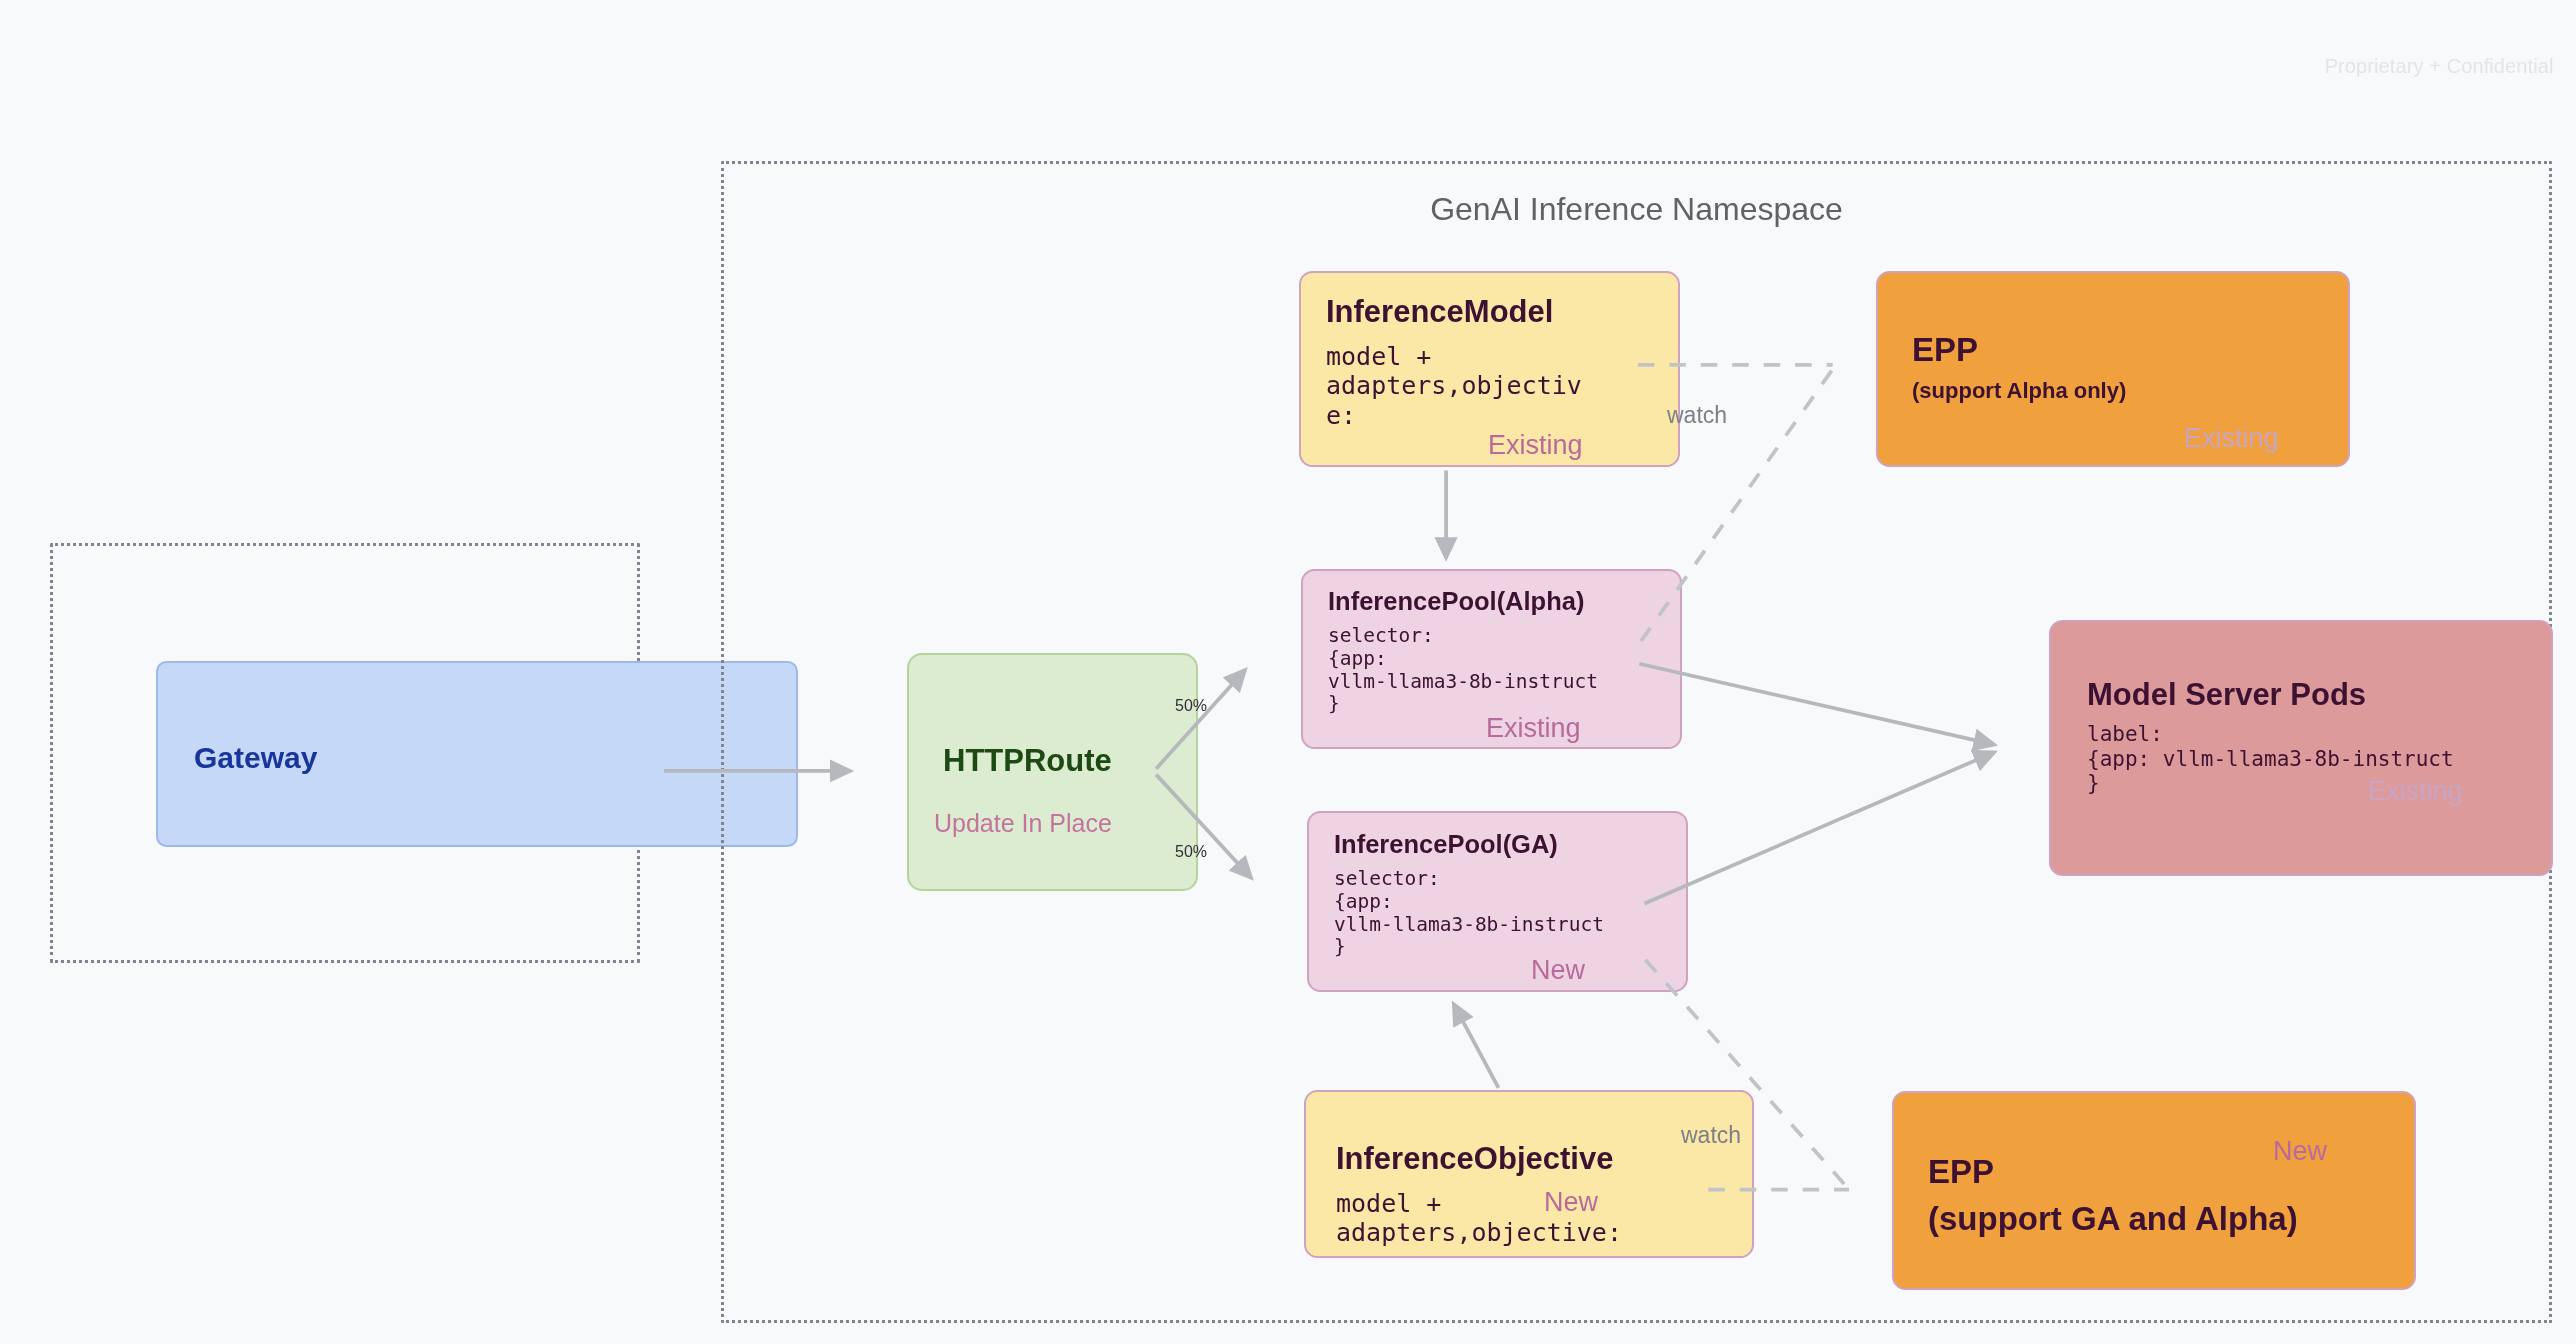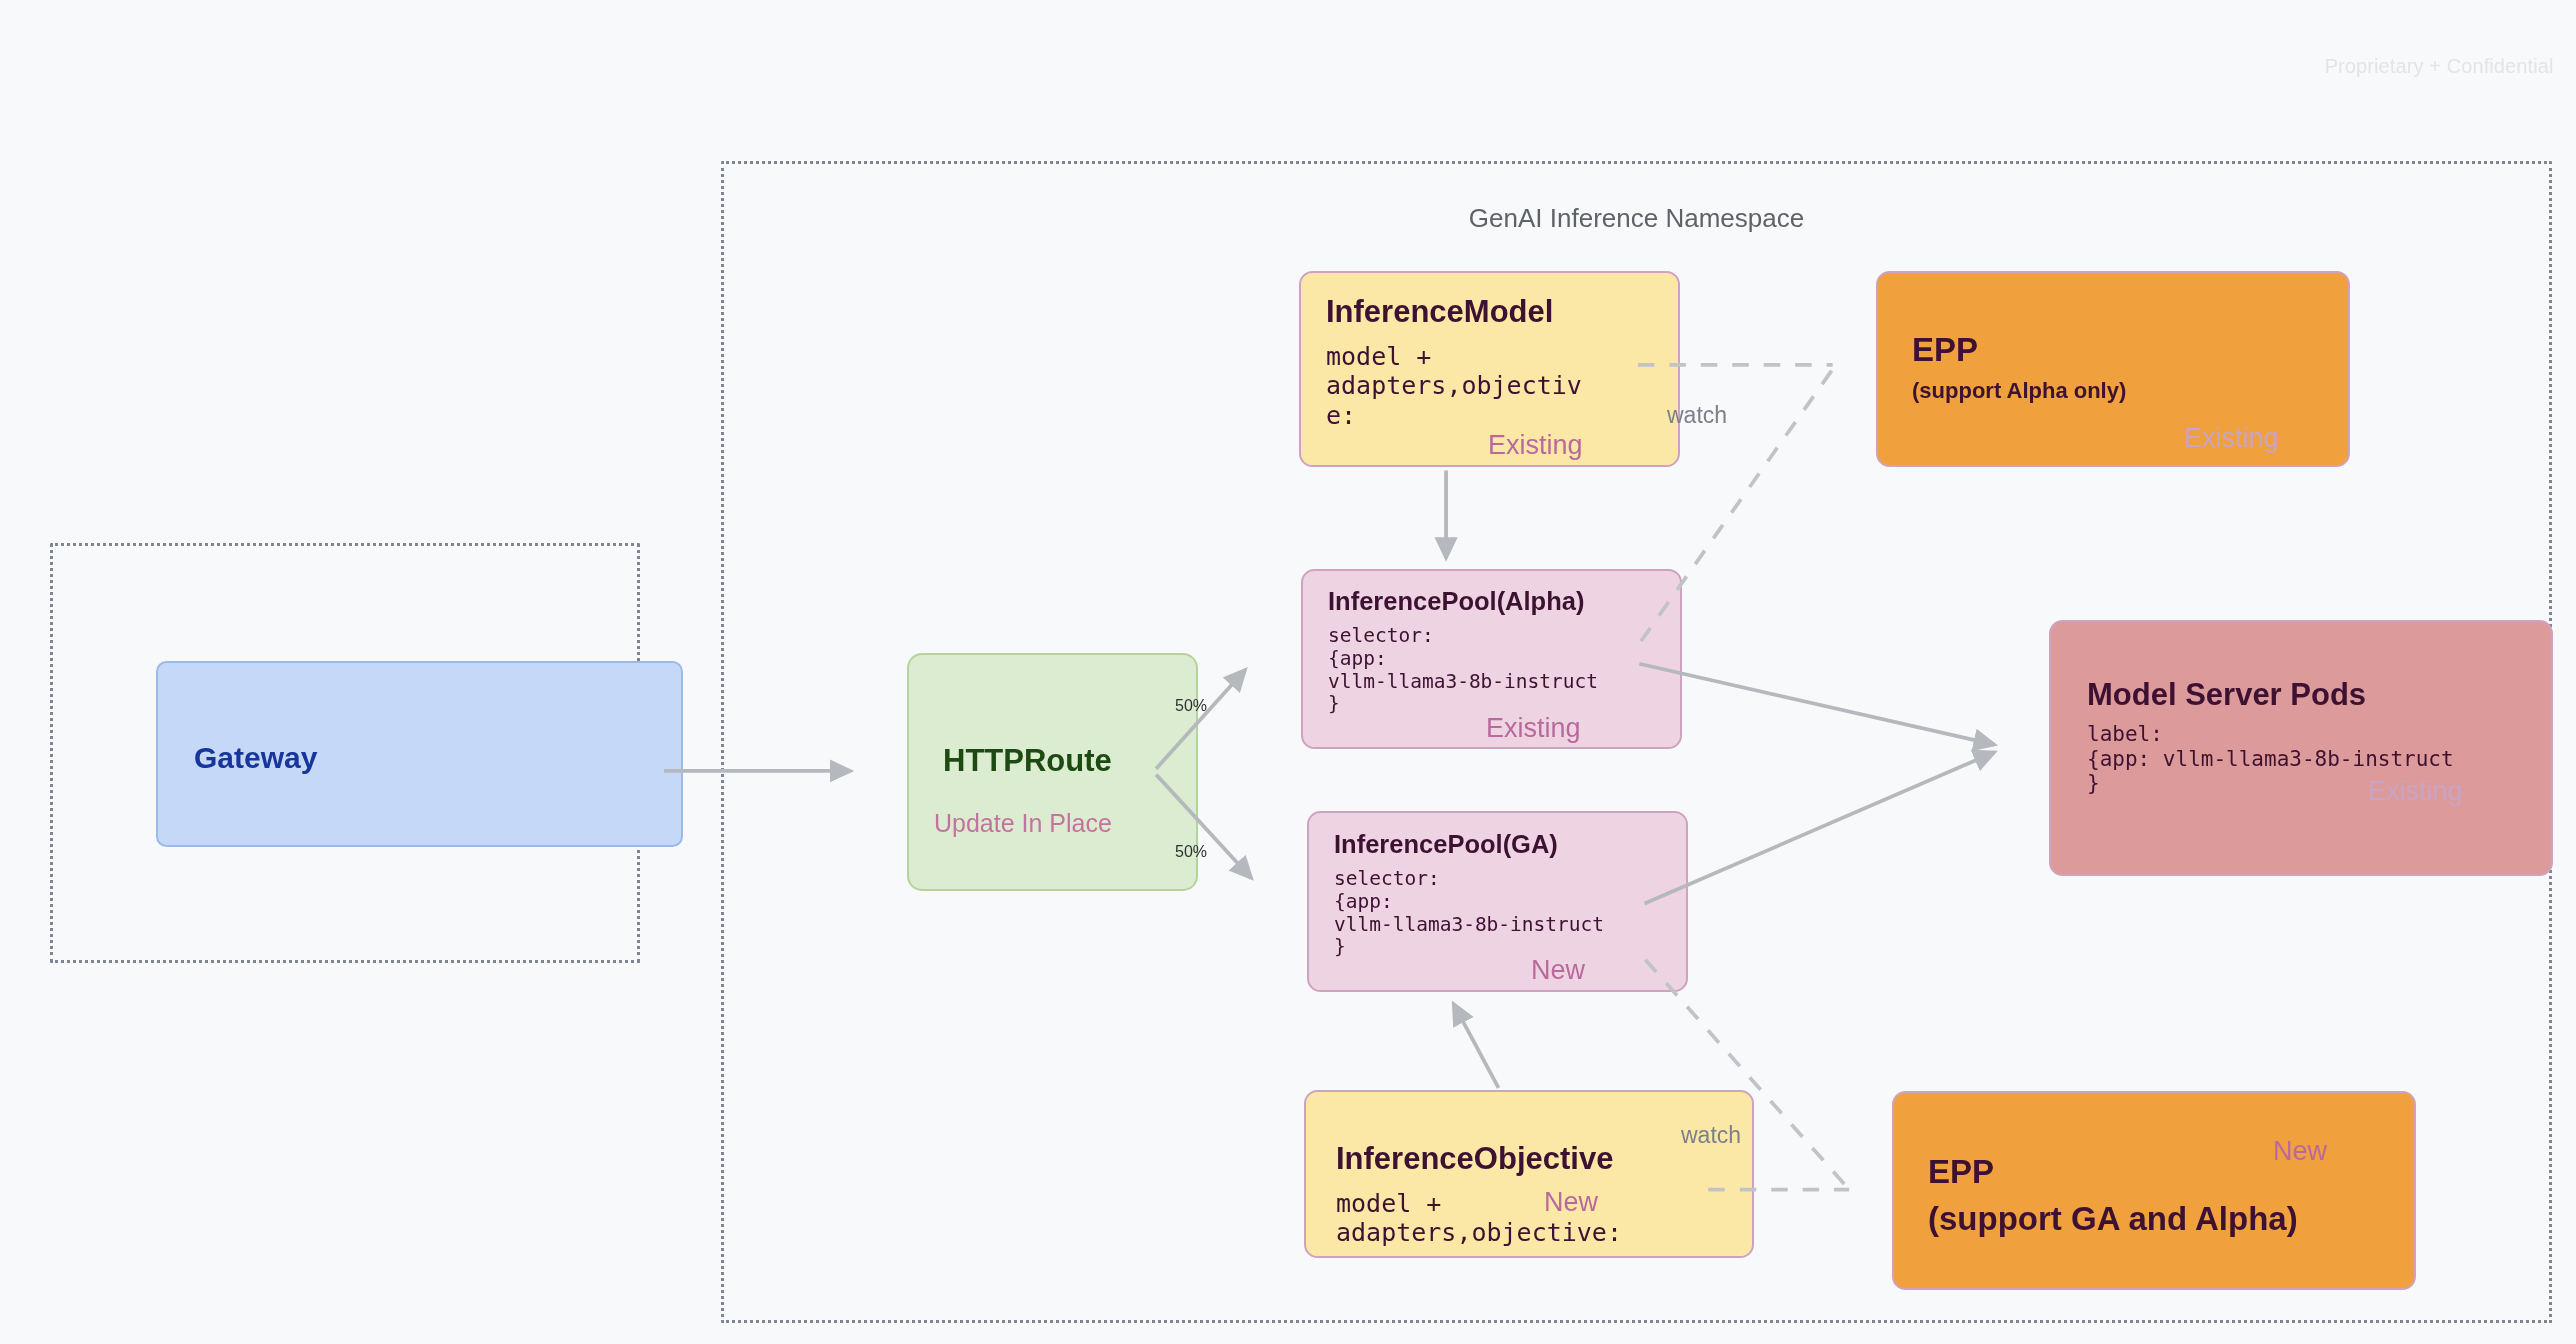--- a/index.html
+++ b/index.html
@@ -31,25 +31,24 @@
     text-align: right;
   }
 
   
   .ns {
     border: 3px dotted #808593;
     background: transparent;
     border-radius: 1.5px;
   }
   .ns-title {
-    font-size: 26px;
+    font-size: 32px;
     color: #5f6368;
     text-align: center;
     white-space: nowrap;
-    margin-top: 12px;
   }
 
   
   .node {
     border: 2.2px solid #cfa2c0;
     border-radius: 13.5px;
     box-sizing: border-box;
     padding: 12px;
     margin-left: 44px;
   }
@@ -127,21 +126,21 @@
 </style>
 </head>
 <body>
 
 <div id="slide">
 
   <div class="abs confidential">Proprietary + Confidential</div>
 
   <div class="abs ns" style="left:50px; top:543px; width:590px; height:420px;"></div>
 
-  <div class="abs node blue" style="left:112px; top:661px; width:527px; height:186px; border-radius:10.5px;">
+  <div class="abs node blue" style="left:112px; top:661px; width:642px; height:186px; border-radius:10.5px;">
     <div class="gw-label" style="left:36px; top:78px;">Gateway</div>
   </div>
 
   <div class="abs ns" style="left:721px; top:161px; width:1831px; height:1162px;"></div>
   <div class="abs ns-title" style="left:721px; top:191px; width:1831px;">GenAI Inference Namespace</div>
 
   <div class="abs node green" style="left:863px; top:653px; width:291px; height:238px; border-radius:15px;">
     <div class="hr-label" style="left:34px; top:88px;">HTTPRoute</div>
     <div class="hr-sub" style="left:25px; top:154px;">Update In Place</div>
   </div>

